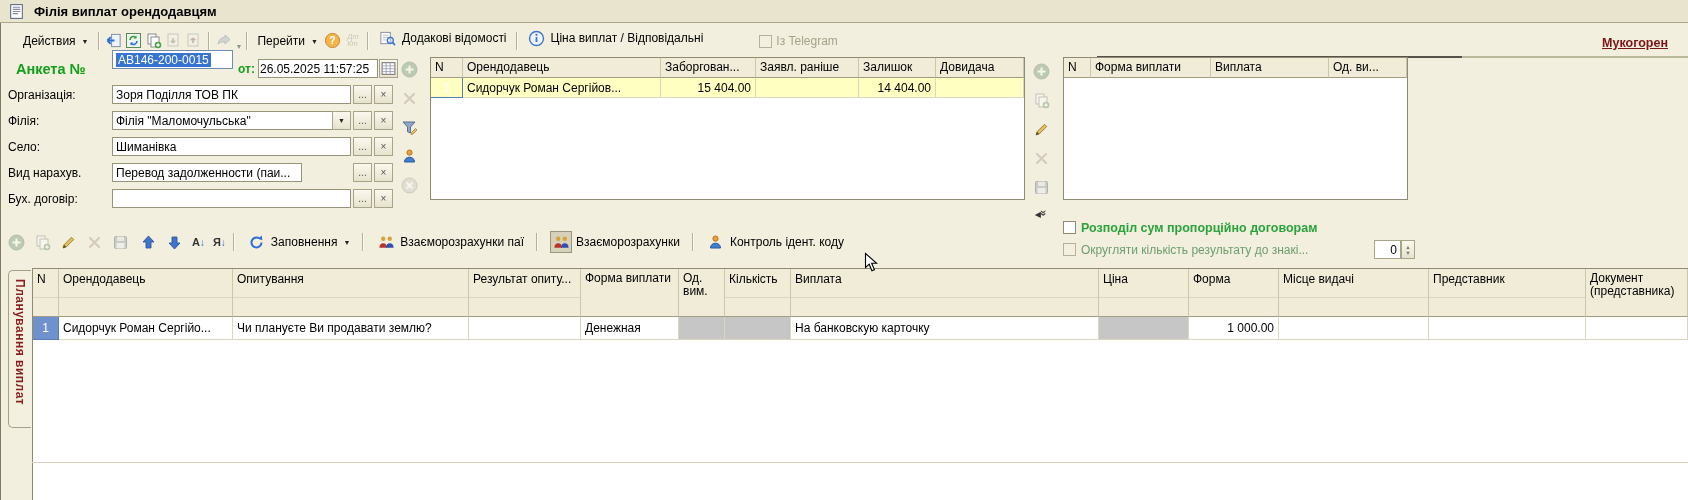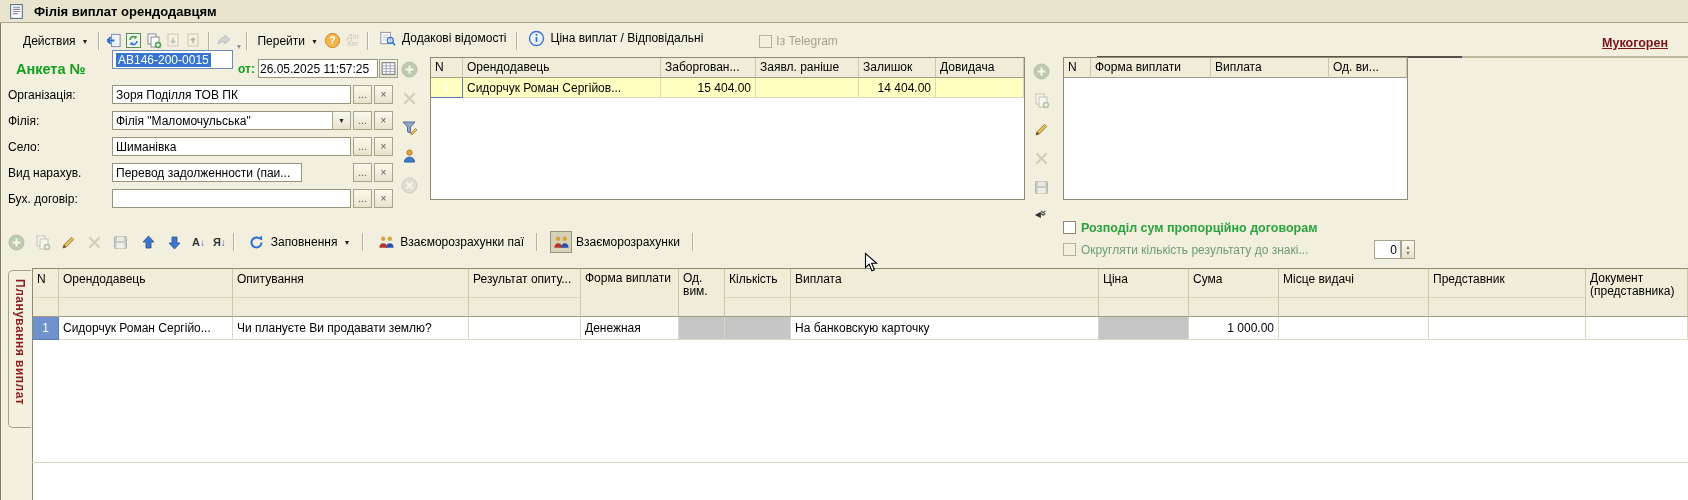--- a/index.html
+++ b/index.html
@@ -444,20 +444,29 @@
       <svg viewBox="0 0 18 17">
           <circle cx="5.5" cy="4.5" r="2.3" fill="#d8a13c"></circle>
           <path d="M1.5 14c0-3 1.8-4.6 4-4.6s4 1.6 4 4.6z" fill="#bb3326"></path>
           <circle cx="12.5" cy="4.5" r="2.3" fill="#d8a13c"></circle>
           <path d="M8.5 14c0-3 1.8-4.6 4-4.6s4 1.6 4 4.6z" fill="#2e4fb0"></path>
         </svg>
     </span>
     <span>Взаєморозрахунки</span>
   </span>
   <span class="sep" style="margin:0 7px"></span>
+  <span class="btn">
+    <span class="ic">
+      <svg viewBox="0 0 17 17">
+          <circle cx="8.5" cy="4.6" r="2.6" fill="#e8a33d" stroke="#b5751d"></circle>
+          <path d="M3.5 14c0-3 2.2-4.8 5-4.8s5 1.8 5 4.8z" fill="#3f7ed0" stroke="#2a5a9e"></path>
+        </svg>
+    </span>
+    <span>Контроль ідент. коду</span>
+  </span>
 </div>
 
 <div class="vtab">
   <span>Планування виплат</span>
 </div>
 
 <div class="tblwrap ptable" style="left:32px;top:268px;width:1656px;height:232px;border-right:none;border-bottom:none">
   <table>
     <colgroup>
       <col style="width:26px">
@@ -478,21 +487,21 @@
       <tr>
         <th><span>N</span><i class="hsub"></i></th>
         <th><span>Орендодавець</span><i class="hsub"></i></th>
         <th><span>Опитування</span><i class="hsub"></i></th>
         <th><span>Результат опиту...</span><i class="hsub"></i></th>
         <th class="wrap">Форма виплати</th>
         <th class="wrap">Од. вим.</th>
         <th><span>Кількість</span><i class="hsub"></i></th>
         <th><span>Виплата</span><i class="hsub"></i></th>
         <th><span>Ціна</span><i class="hsub"></i></th>
-        <th><span>Сума</span><i class="hsub"></i></th>
+        <th><span>Форма</span><i class="hsub"></i></th>
         <th><span>Місце видачі</span><i class="hsub"></i></th>
         <th><span>Представник</span><i class="hsub"></i></th>
         <th class="wrap">Документ (представника)</th>
       </tr>
     </thead>
     <tbody>
       <tr>
         <td class="ncell">1</td>
         <td>Сидорчук Роман Сергійо...</td>
         <td>Чи плануєте Ви продавати землю?</td>

